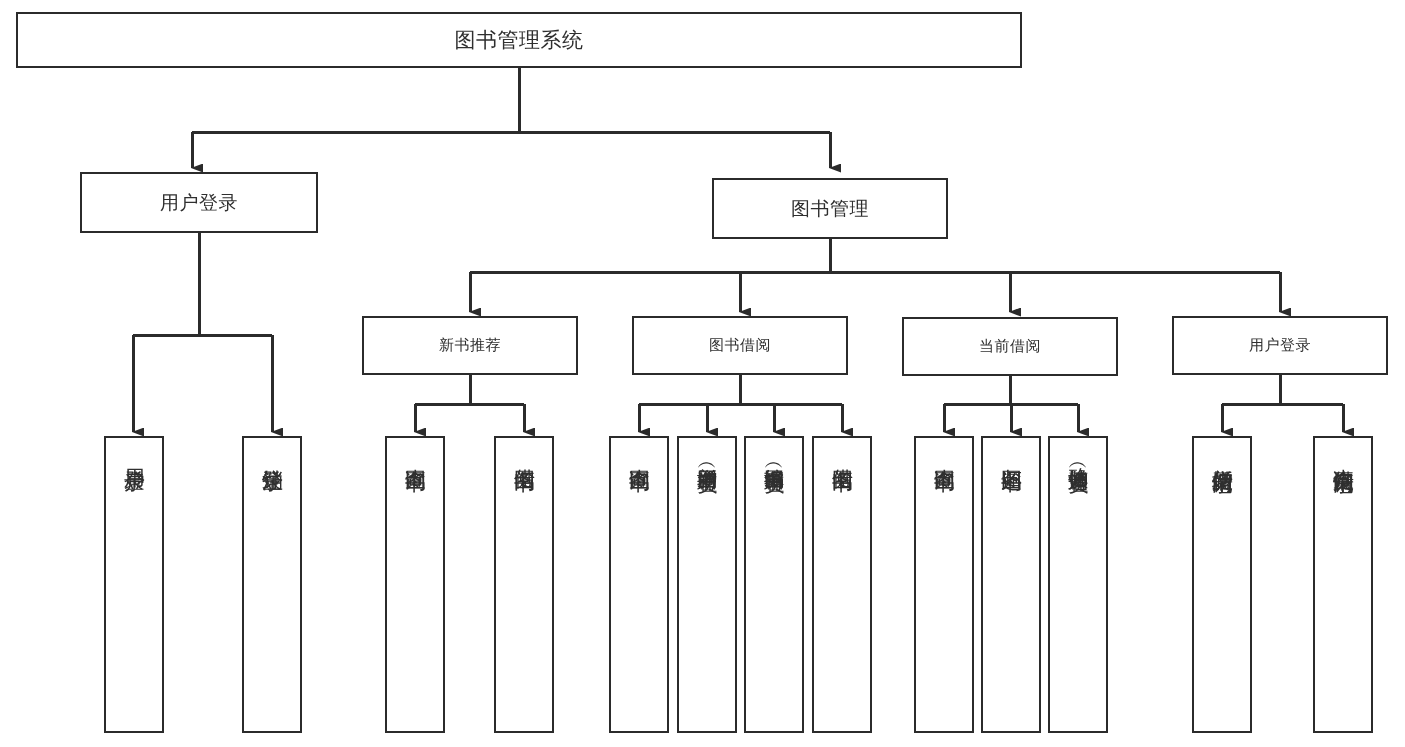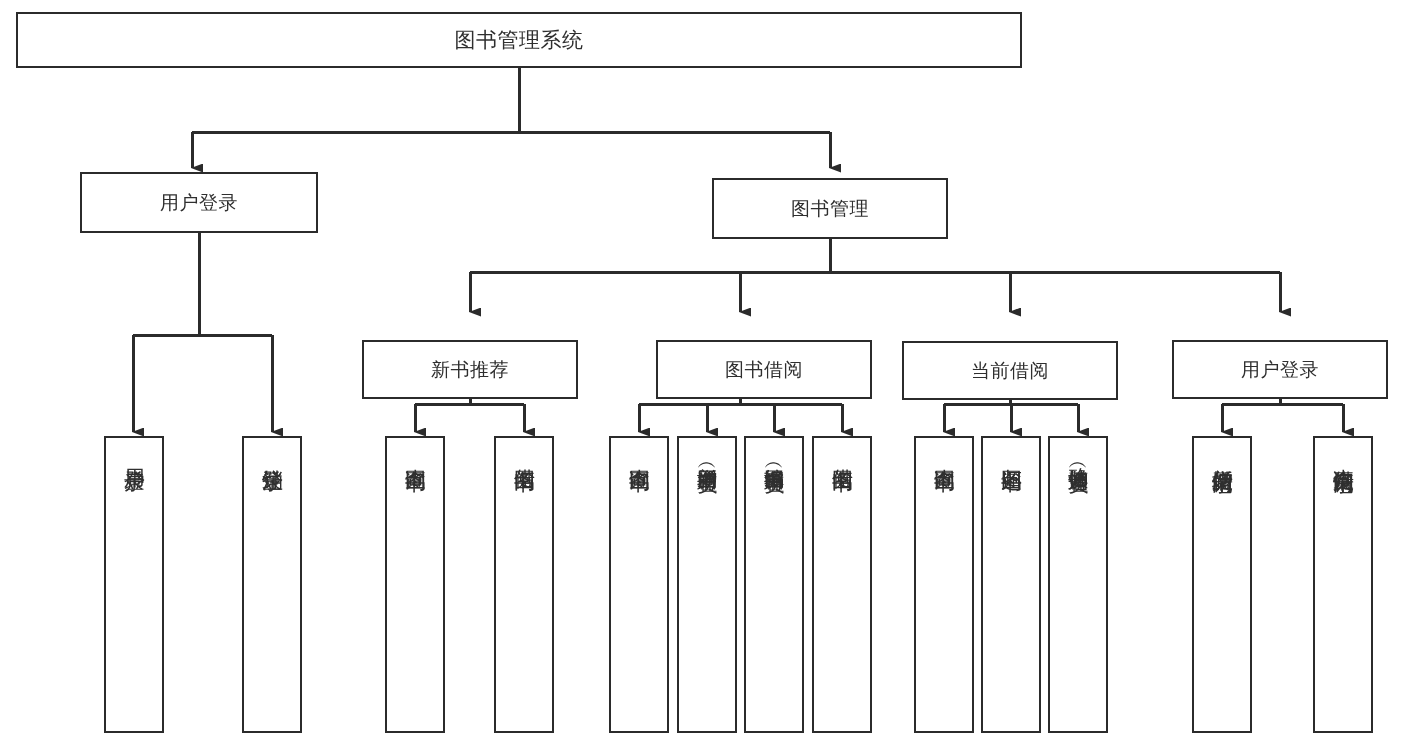--- a/index.html
+++ b/index.html
@@ -21,21 +21,21 @@
     color:#2f2f2f;
   }
   .node .lbl{
     display:block;
     text-align:center;
     line-height:1.12;
     letter-spacing:0.5px;
   }
   .root{font-size:21px;}
   .lvl2{font-size:19px;}
-  .lvl3{font-size:19px;margin-top:24px;}
+  .lvl3{font-size:15px;}
 
   
   .leaf{
     align-items:flex-start;
     justify-content:center;
     padding-top:14px;
   }
   .leaf .lbl{
     writing-mode:vertical-rl;
     text-orientation:upright;
@@ -121,21 +121,21 @@
   <div class="node lvl2" style="left:80px;top:172px;width:238px;height:61px;">
     <span class="lbl">用户登录</span>
   </div>
   <div class="node lvl2" style="left:712px;top:178px;width:236px;height:61px;">
     <span class="lbl">图书管理</span>
   </div>
 
   <div class="node lvl3" style="left:362px;top:316px;width:216px;height:59px;">
     <span class="lbl">新书推荐</span>
   </div>
-  <div class="node lvl3" style="left:656px;top:316px;width:216px;height:59px;">
+  <div class="node lvl3" style="left:632px;top:316px;width:216px;height:59px;">
     <span class="lbl">图书借阅</span>
   </div>
   <div class="node lvl3" style="left:902px;top:317px;width:216px;height:59px;">
     <span class="lbl">当前借阅</span>
   </div>
   <div class="node lvl3" style="left:1172px;top:316px;width:216px;height:59px;">
     <span class="lbl">用户登录</span>
   </div>
 
   <div class="node leaf" style="left:104px;top:436px;width:60px;height:297px;">

